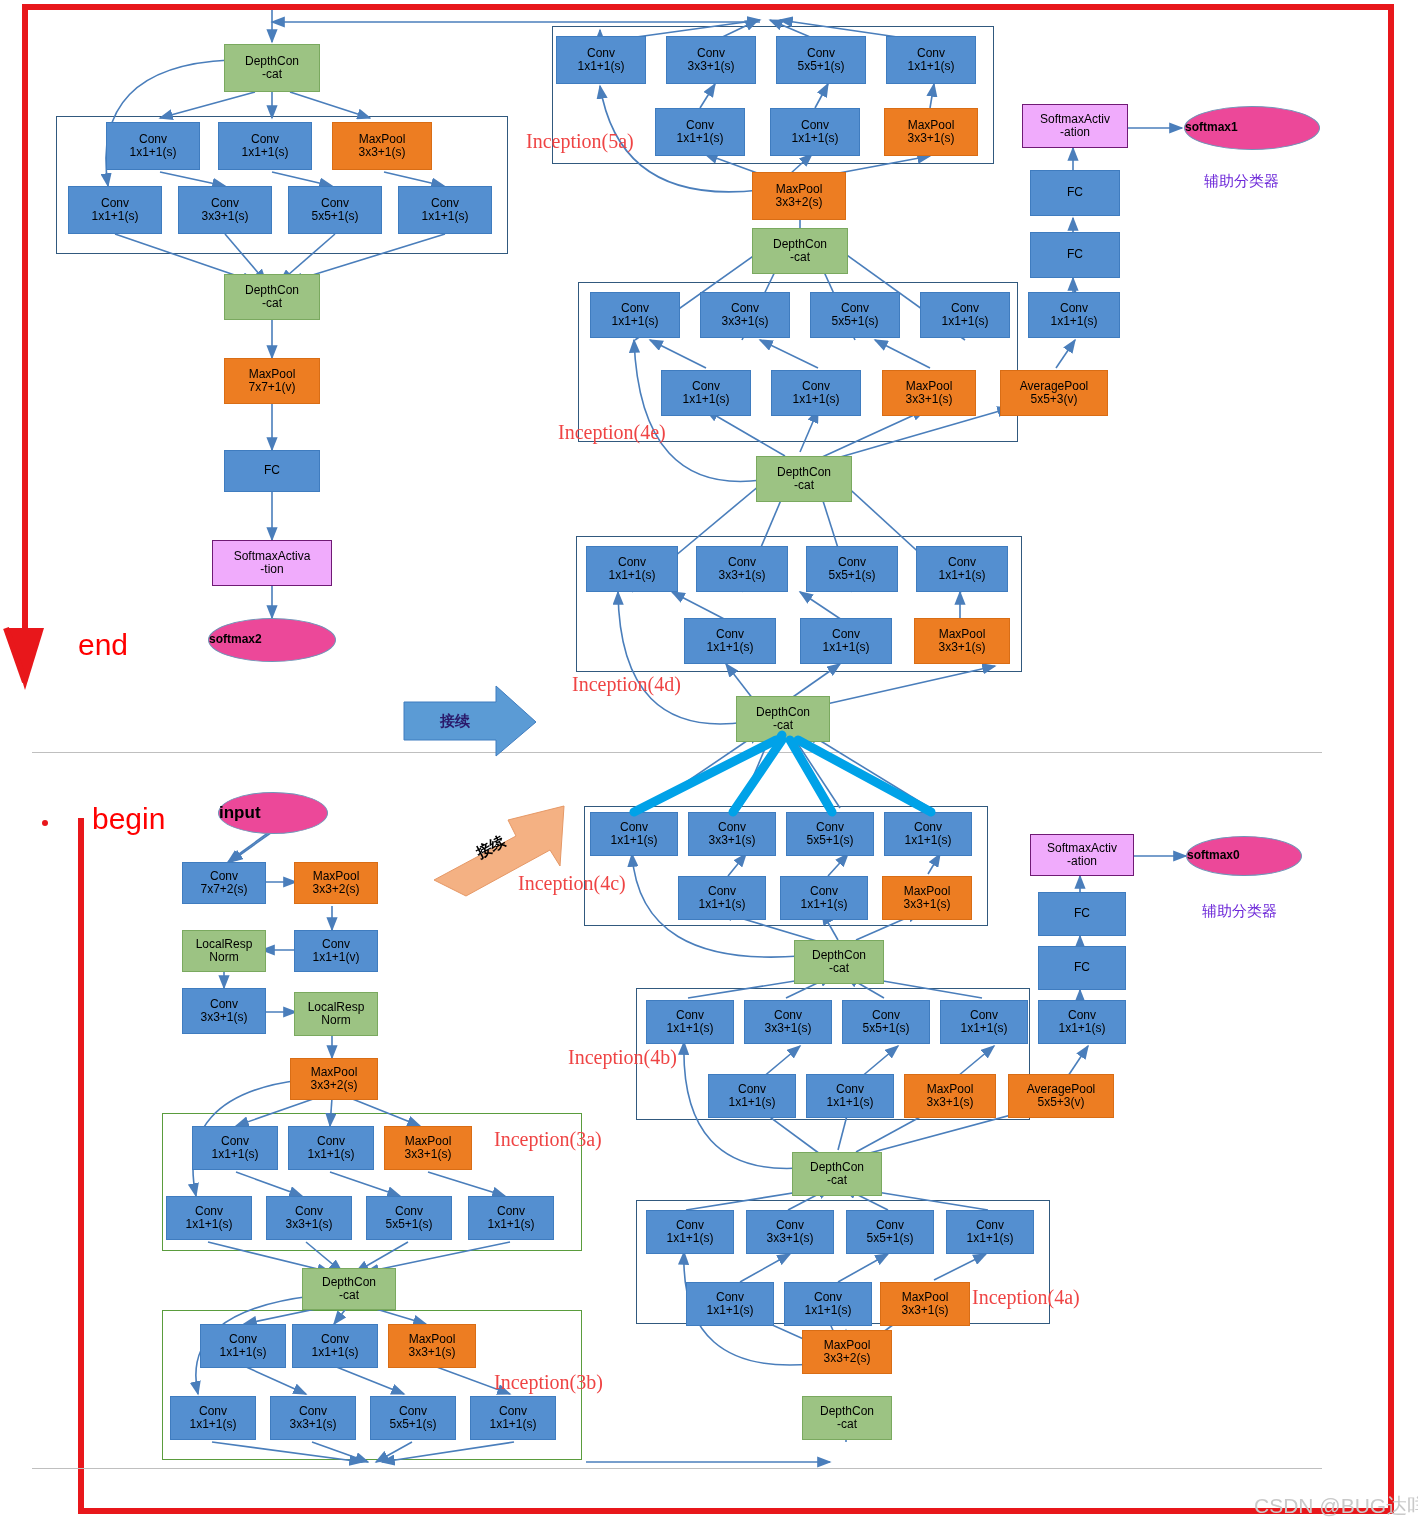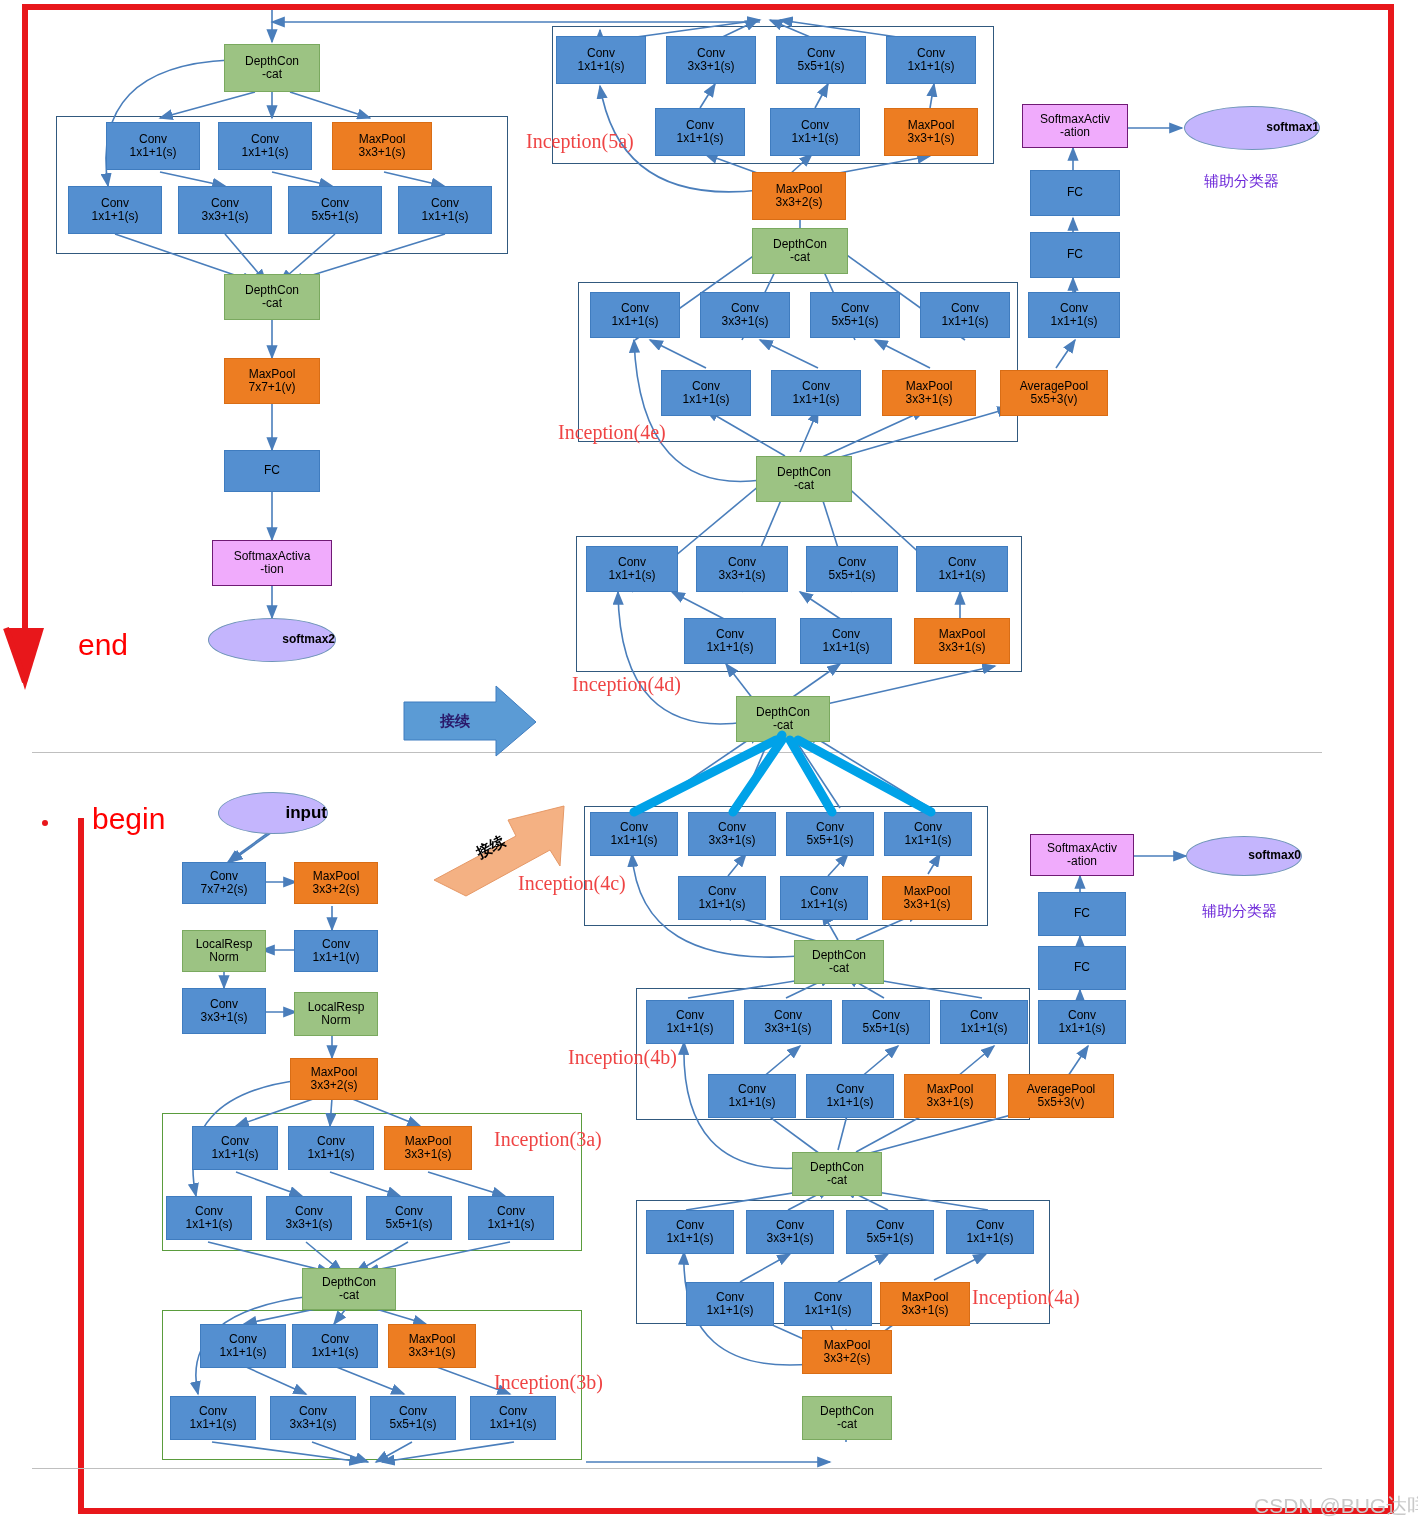--- a/index.html
+++ b/index.html
@@ -5,22 +5,22 @@
   html,body{margin:0;padding:0;background:#fff;}
   body{font-family:"Liberation Sans",sans-serif;}
   #stage{position:relative;width:1418px;height:1538px;background:#fff;overflow:hidden;}
   .node{position:absolute;box-sizing:border-box;display:flex;flex-direction:column;
         align-items:center;justify-content:center;text-align:center;line-height:1.12;
         font-family:"Liberation Sans",sans-serif;color:#000;z-index:6;}
   .conv{background:#548fd0;border:1px solid #3f7cbf;}
   .pool{background:#ed7d22;border:1px solid #d96d15;}
   .dcat{background:#9cc383;border:1px solid #7aa95f;}
   .smax{background:#f0abfc;border:1px solid #701a75;}
-  .ellipse{background:#c4b5fd;border:1px solid #6f95b8;border-radius:50%;
-           display:flex;align-items:flex-end;justify-content:center;font-weight:bold;}
+  .ellipse{background:#ec4899;border:1px solid #6f95b8;border-radius:50%;
+           display:flex;align-items:flex-start;justify-content:center;font-weight:bold;}
   .l1{font-size:12px;}
   .l2{font-size:12px;}
   .big .l1,.big .l2{font-size:13px;}
   .grp{position:absolute;box-sizing:border-box;z-index:2;}
   .grp-blue{border:1px solid #31597e;}
   .grp-green{border:1px solid #5a9c3d;}
   .iclabel{position:absolute;color:#ef4444;font-family:Liberation Serif, serif;
            font-size:20px;white-space:nowrap;z-index:7;}
   .redframe{position:absolute;border:4px solid #e8171b;box-sizing:border-box;z-index:1;}
   .redtext{position:absolute;color:#ff0000;font-size:30px;font-family:"Liberation Sans",sans-serif;z-index:8;}

